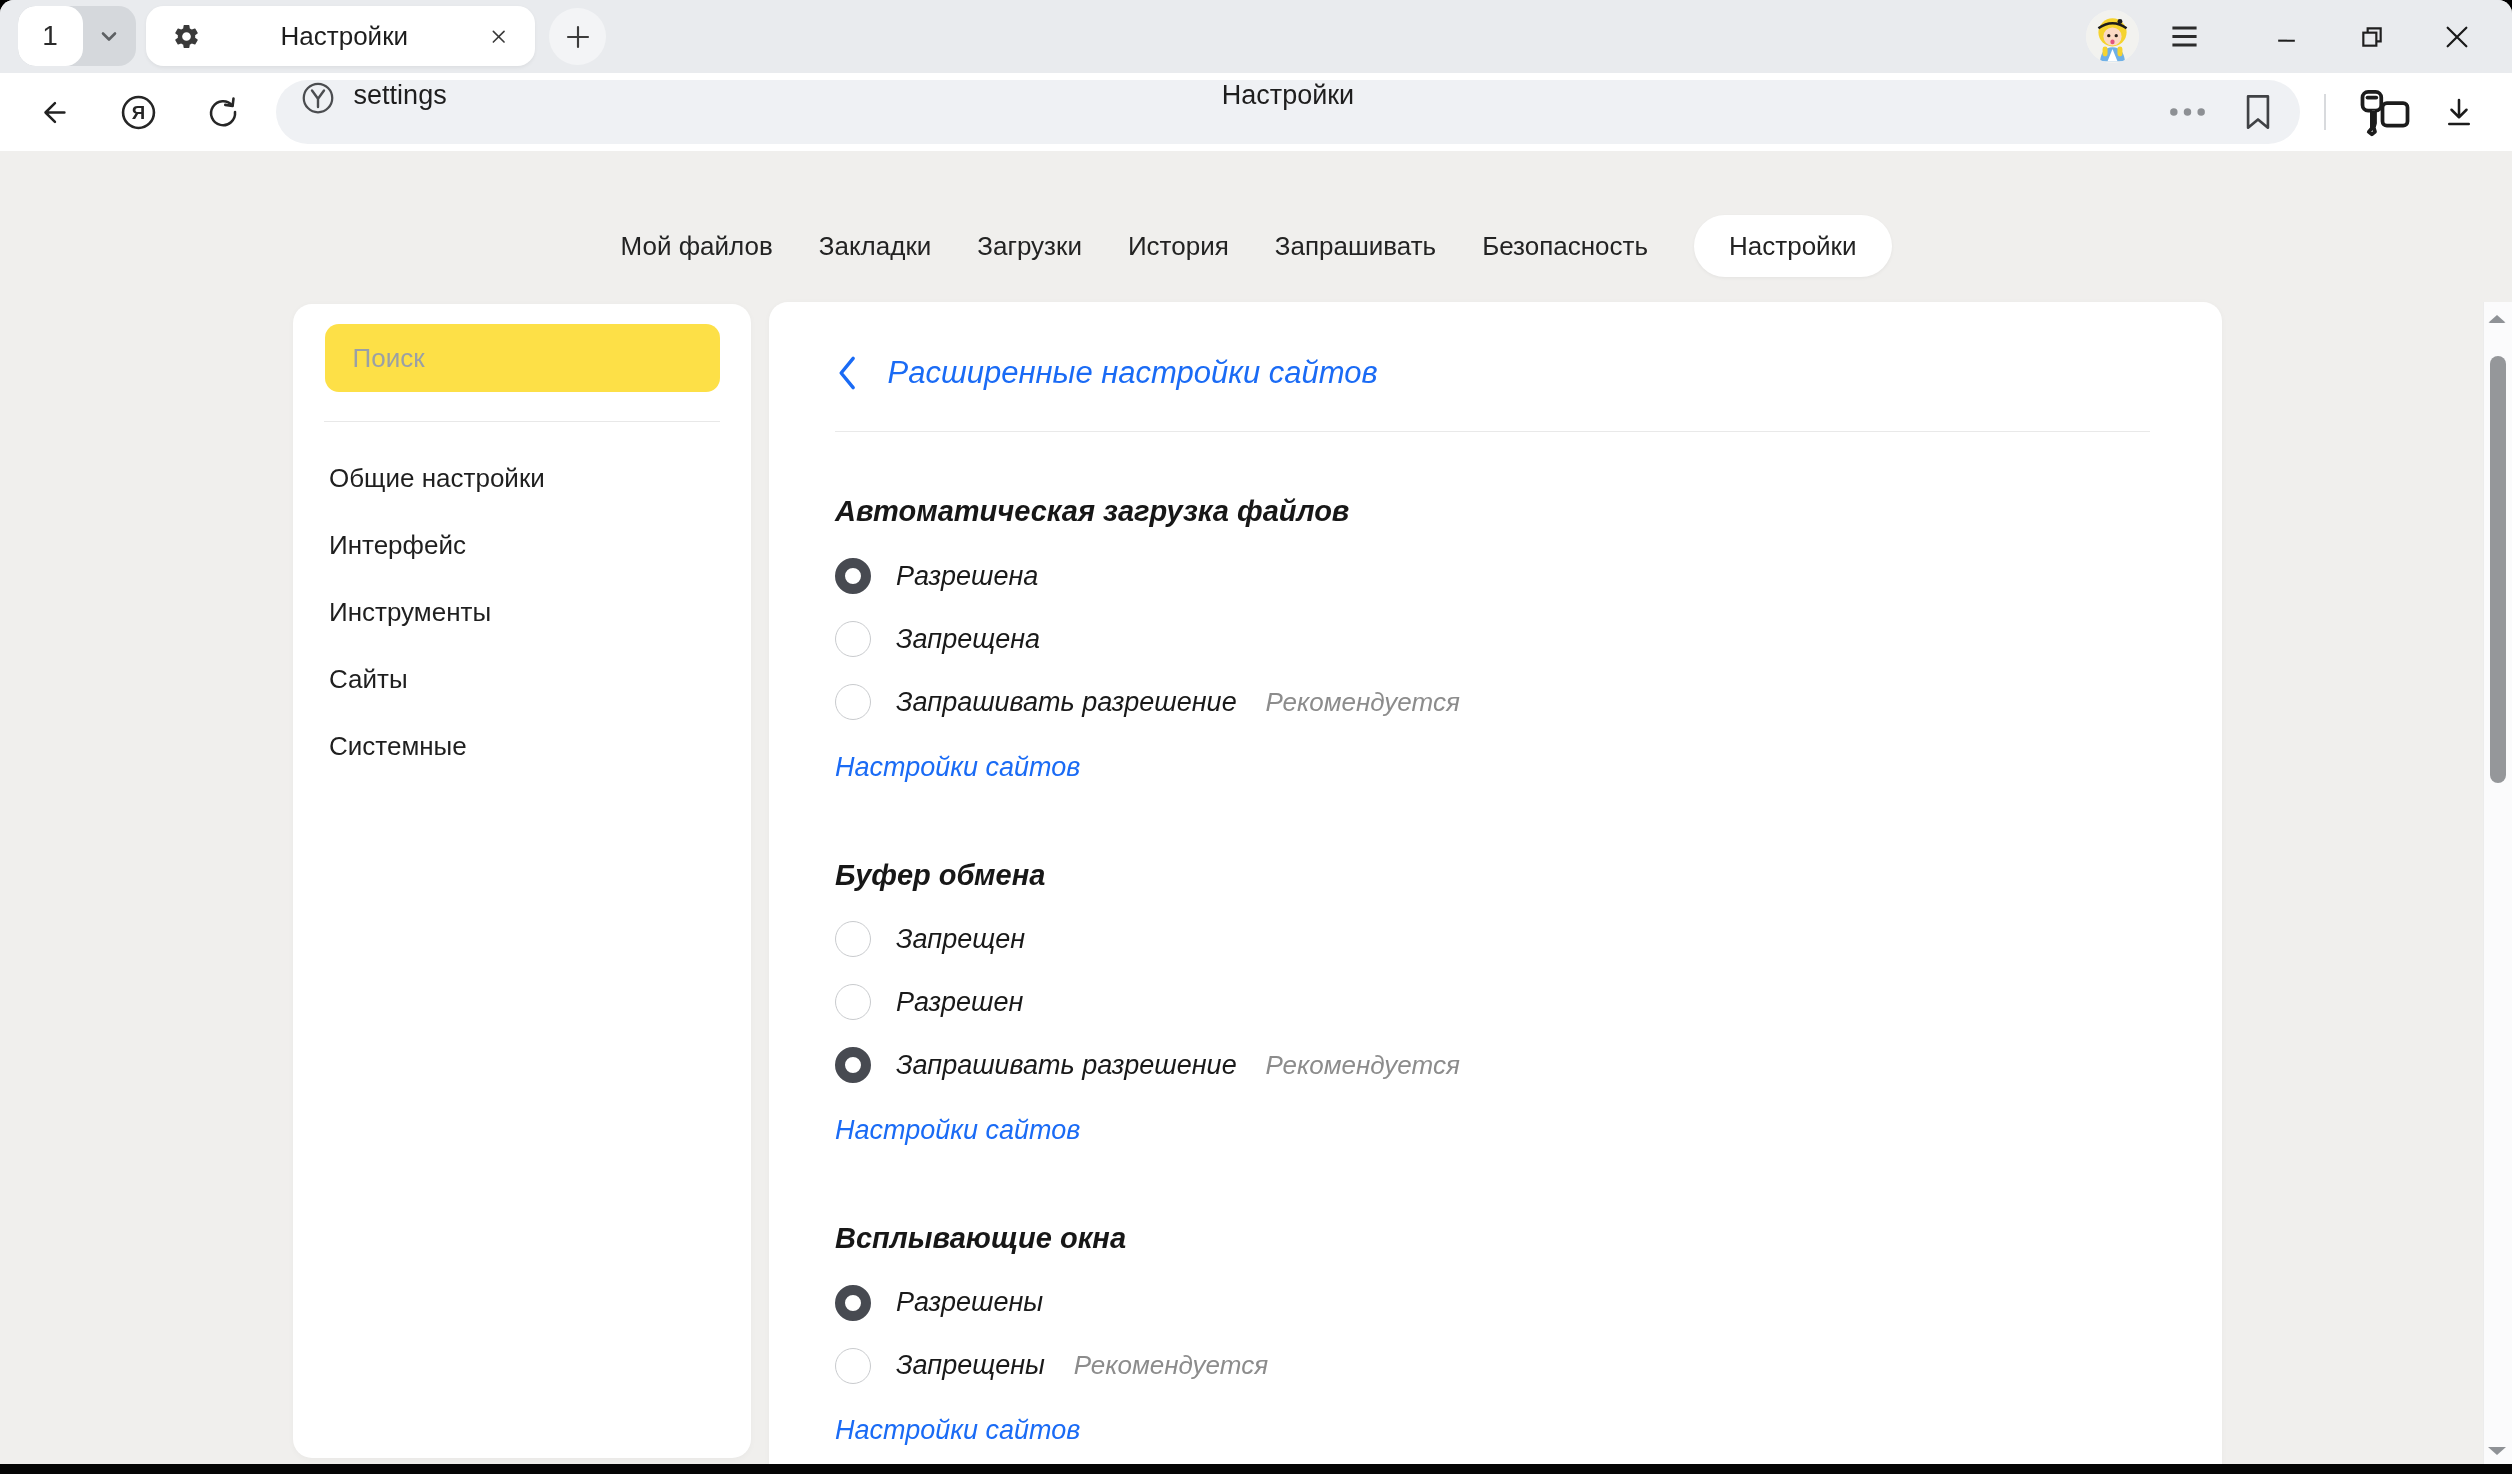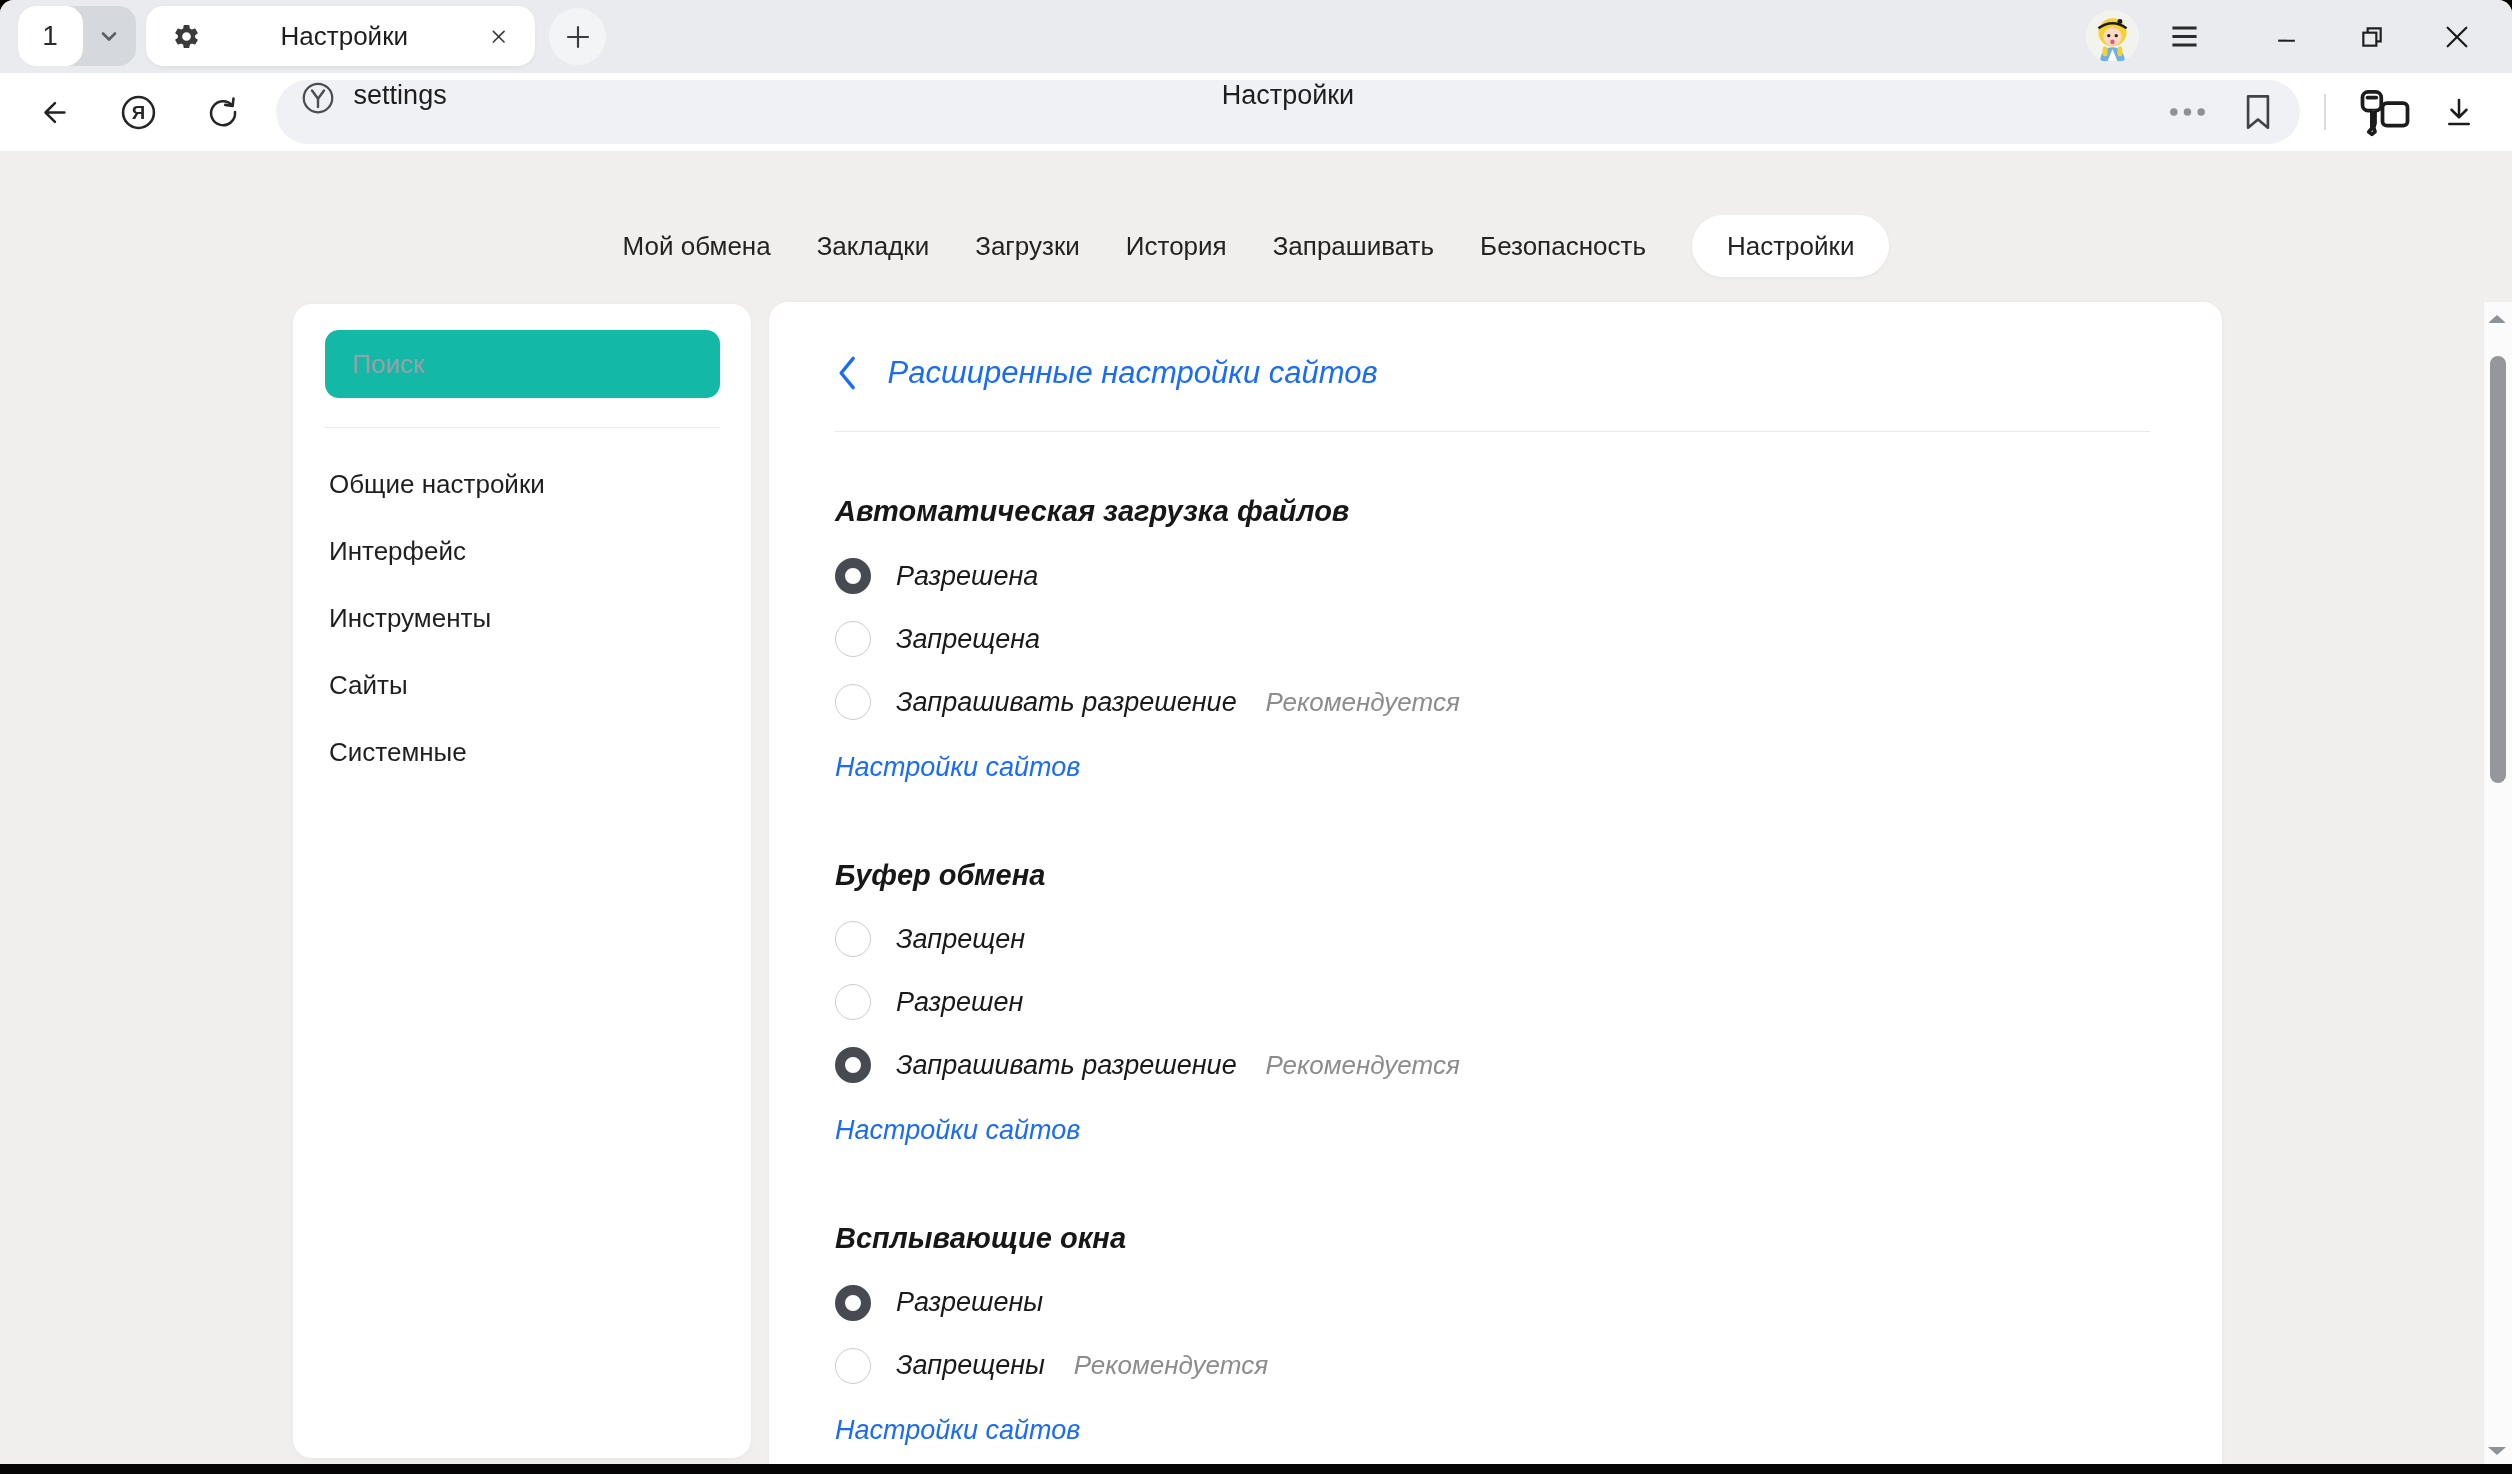--- a/index.html
+++ b/index.html
@@ -40,21 +40,21 @@
 
   
   .content{position:absolute;top:151px;left:0;right:0;bottom:0;background:#f0efed;}
   .nav{position:absolute;top:64px;left:0;width:100%;display:flex;justify-content:center;
     gap:46px;align-items:center;}
   .nav-tab{font-size:26px;color:#232323;height:62px;display:flex;align-items:center;cursor:pointer;}
   .nav-tab.active{background:#fff;border-radius:36px;padding:0 35px;box-shadow:0 1.3px 3.8px rgba(0,0,0,.05);}
 
   .sidebar{position:absolute;left:293px;top:153px;width:458px;height:1154px;background:#fff;
     border-radius:19px;box-shadow:0 1.3px 6.3px rgba(0,0,0,.03);}
-  .search{display:block;margin:26px auto 0;width:395px;height:68px;background:#14b8a6;border:none;
+  .search{display:block;margin:20px auto 0;width:395px;height:68px;background:#fde047;border:none;
     border-radius:14px;padding:0 28px;box-sizing:border-box;font-size:26px;color:#222;outline:none;
     font-family:"Liberation Sans","DejaVu Sans",sans-serif;}
   .search::placeholder{color:#9aa0a6;}
   .sb-divider{margin:29px 31px 0;height:1.3px;background:#e8e8e8;}
   .sb-list{margin:22.6px 0 0;list-style:none;padding:0;}
   .sb-item{height:67px;display:flex;align-items:center;padding-left:36px;font-size:26px;cursor:pointer;}
 
   .main{position:absolute;left:769px;top:151px;width:1453px;bottom:0;background:#fff;
     border-radius:19px 19px 0 0;box-sizing:border-box;padding:48px 72px 0 66px;
     box-shadow:0 1.3px 6.3px rgba(0,0,0,.03);overflow:hidden;font-style:italic;}
@@ -218,21 +218,21 @@
       <svg width="36" height="36" viewBox="0 0 48 48">
           <path d="M24 8v22M14 21l10 10 10-10" fill="none" stroke="#1c1c1c" stroke-width="3.4" stroke-linecap="round" stroke-linejoin="round"></path>
           <path d="M11 40h26" stroke="#1c1c1c" stroke-width="3.4" stroke-linecap="round"></path>
         </svg>
     </div>
   </div>
 
   <div class="content">
 
     <div class="nav">
-      <div class="nav-tab">Мой обмена</div>
+      <div class="nav-tab">Мой файлов</div>
       <div class="nav-tab">Закладки</div>
       <div class="nav-tab">Загрузки</div>
       <div class="nav-tab">История</div>
       <div class="nav-tab">Запрашивать</div>
       <div class="nav-tab">Безопасность</div>
       <div class="nav-tab active">Настройки</div>
     </div>
 
     <div class="sidebar">
       <input class="search" type="text" placeholder="Поиск" style="">

